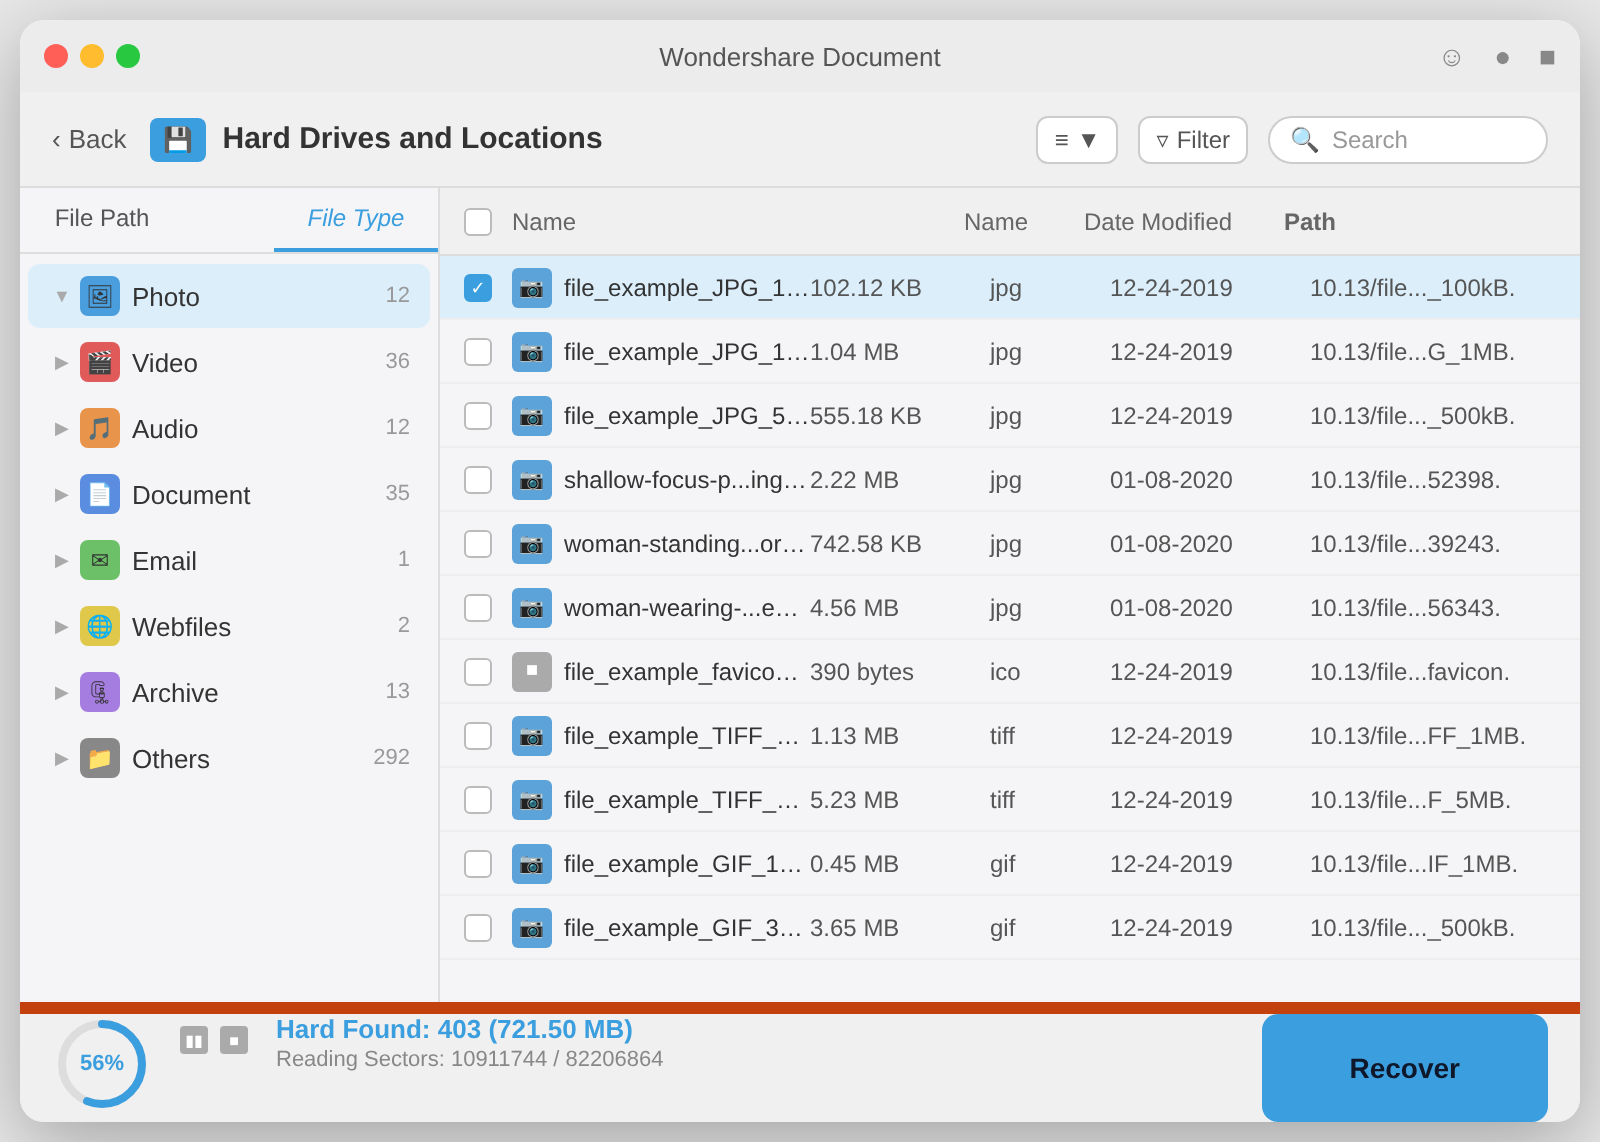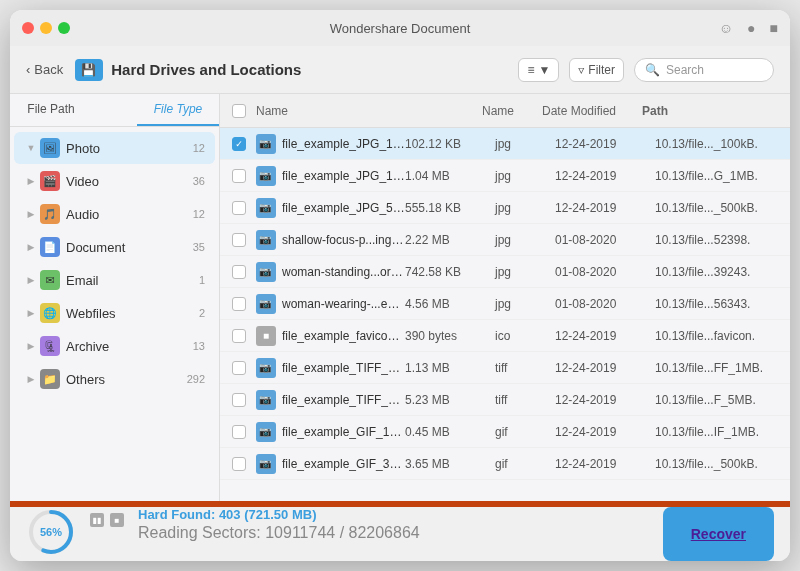--- a/index.html
+++ b/index.html
@@ -338,34 +338,33 @@
       color: white;
     }
     .status-info { flex: 1; }
     .files-found {
       font-size: 13px;
       color: #333;
       font-weight: 500;
     }
     .files-found span { color: #3b9ede; font-weight: 700; }
     .reading-sectors {
-      font-size: 16px;
+      font-size: 11px;
       color: #888;
       margin-top: 2px;
     }
     .recover-btn {
       background: #3b9ede;
-      color: #4c1d95;
+      color: #0f172a;
       border: none;
       border-radius: 8px;
-      padding: 10px 28px;
+      padding: 10px 44px;
       font-size: 14px;
       font-weight: 600;
       cursor: pointer;
-      text-decoration: underline;
     }
   </style>
 </head>
 <body>
 
 <div class="window">
 
   <div class="titlebar">
     <div class="traffic-lights">
       <div class="tl tl-close"></div>

